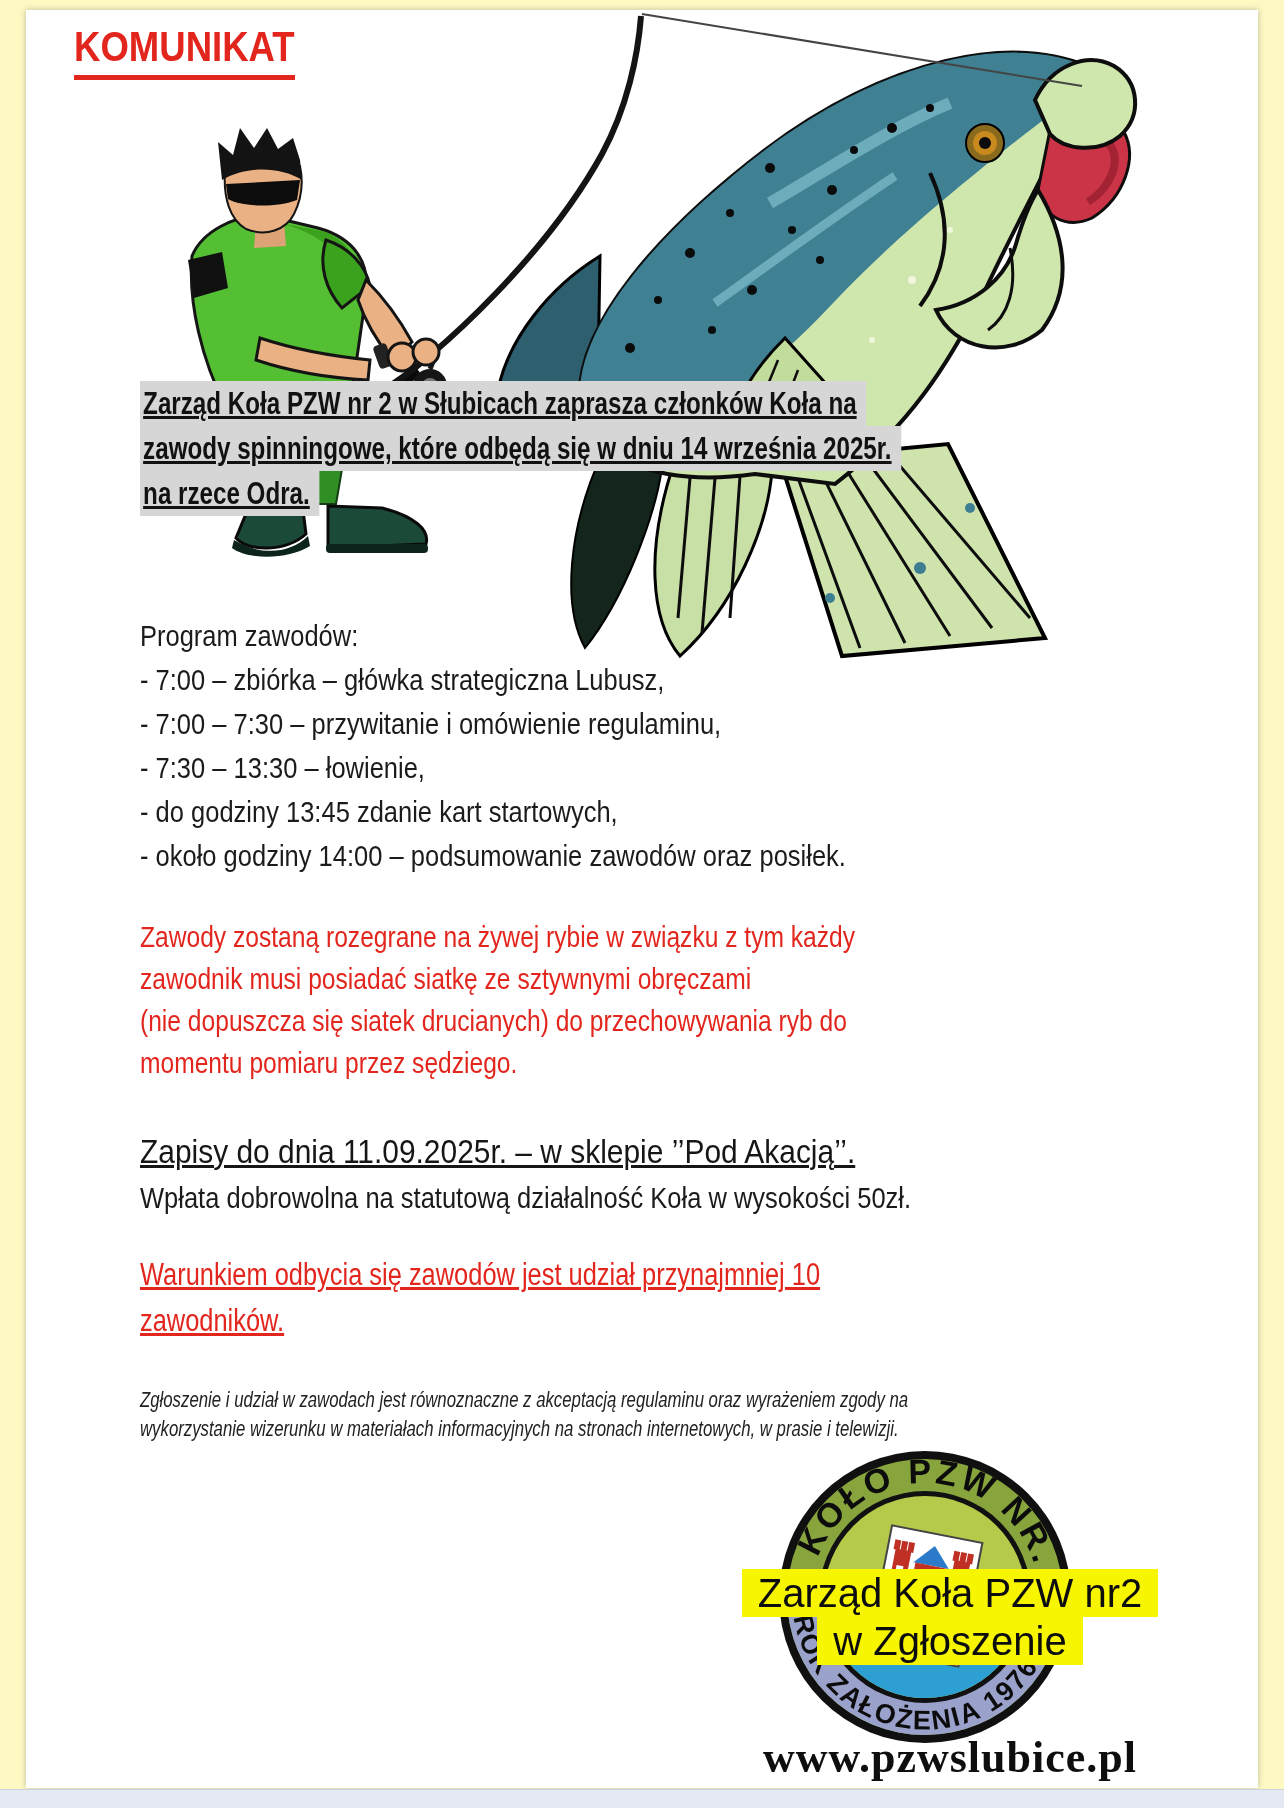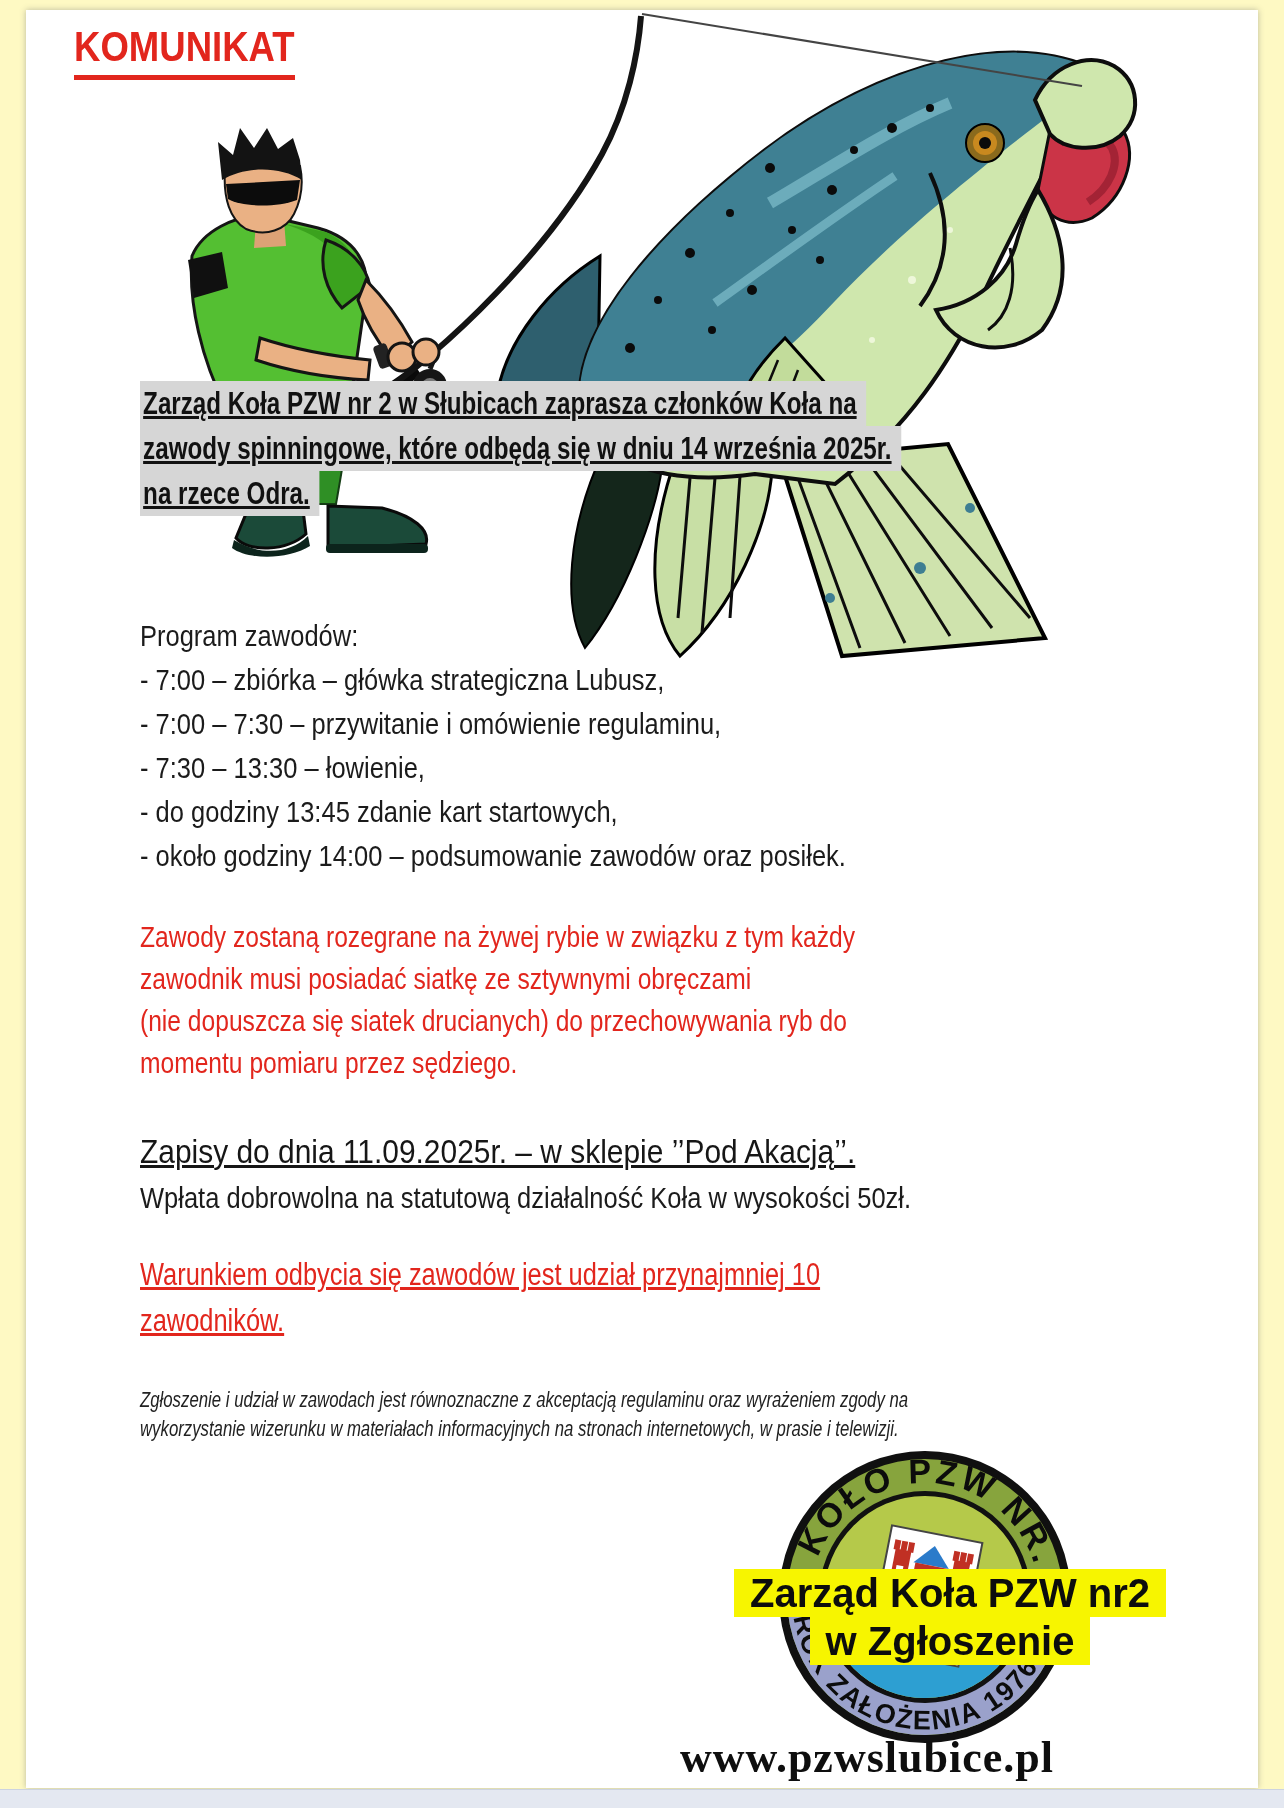--- a/index.html
+++ b/index.html
@@ -21,22 +21,22 @@
   .redpara{left:140px;top:916px;font-size:30px;line-height:42px;}
   .zapisy{left:140px;top:1128px;font-size:34px;line-height:46px;color:#161616;
           text-decoration:underline;text-decoration-thickness:3px;}
   .wplata{left:140px;top:1176px;font-size:30px;line-height:44px;}
   .warunek{left:140px;top:1252px;font-size:31px;line-height:46px;}
   .warunek .body-line{text-decoration:underline;text-decoration-thickness:3px;}
   .disclaimer{left:140px;top:1386px;font-size:21.5px;line-height:29px;font-style:italic;color:#222;}
   .badge{left:775px;top:1447px;}
   .yellow-wrap{left:680px;top:1569px;width:540px;text-align:center;}
   .yellow-band{display:block;width:max-content;margin:0 auto;background:#f7f500;color:#0d0d0d;
-               font-size:40px;font-weight:700;line-height:46px;padding:1px 16px;}
-  .www{left:680px;top:1732px;width:540px;font-family:"Liberation Serif",serif;
+               font-size:40px;font-weight:400;line-height:46px;padding:1px 16px;}
+  .www{left:680px;top:1732px;width:540px;text-align:center;font-family:"Liberation Serif",serif;
        font-size:44px;font-weight:bold;color:#0e0e0e;letter-spacing:1px;}
   .bottombar{left:0;top:1789px;width:1284px;height:19px;background:#e4e8f1;border-top:1px solid #ccd3e0;}
 </style>
 </head>
 <body>
 
 <div class="stage">
   <div class="doc"></div>
 
   <svg class="abs" style="left:130px;top:8px;" width="1128" height="655" viewBox="0 0 1128 655">

